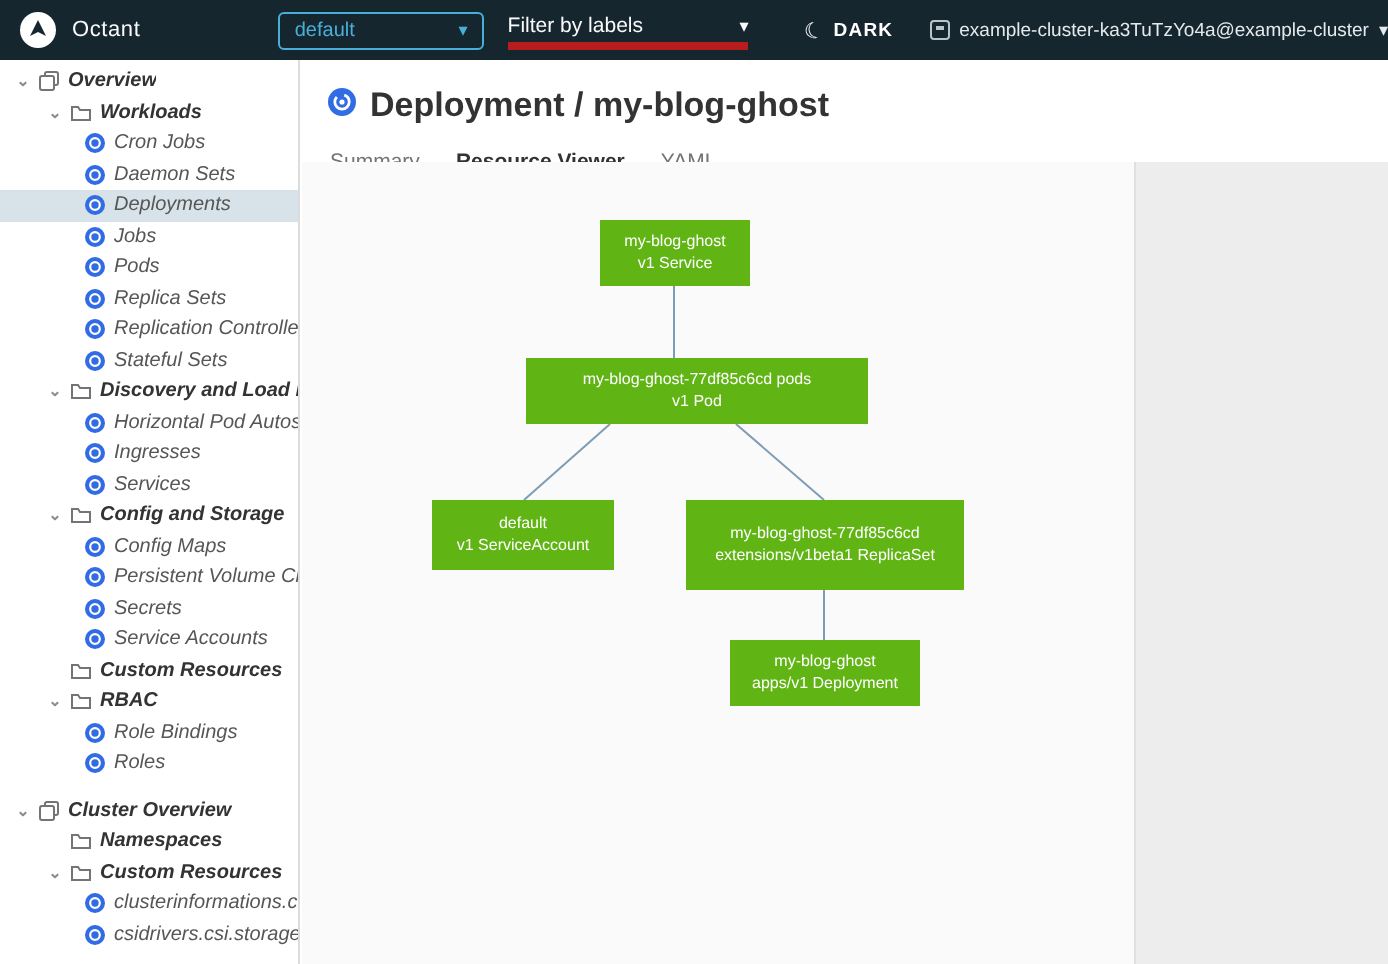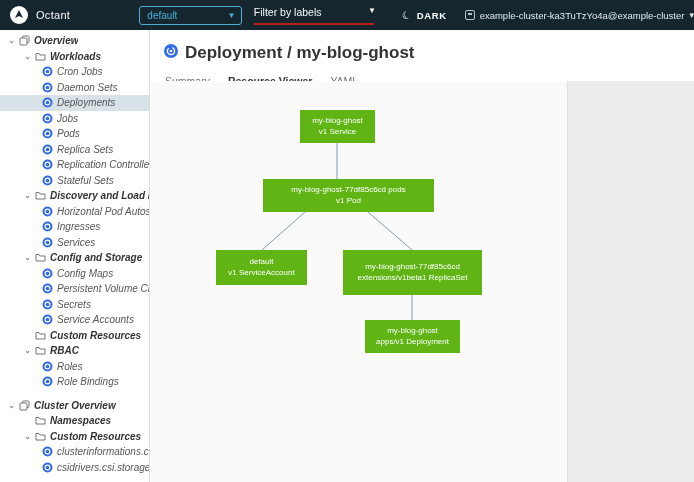--- a/index.html
+++ b/index.html
@@ -9,22 +9,22 @@
   
   .topbar { position:absolute; left:0; top:0; width:694px; height:30px;
     background:var(--topbar,#15262f); display:flex; align-items:center; z-index:10; }
   .brand { display:flex; align-items:center; gap:8px; padding-left:10px; width:150px; }
   .logo-circle { width:18px; height:18px; border-radius:50%; background:#fff;
     display:flex; align-items:center; justify-content:center; flex:0 0 auto; }
   .brand-name { color:#fafafa; font-size:11px; letter-spacing:.3px; }
   .ns-select { width:120px; height:19px; border:1px solid var(--accent,#49afd9); border-radius:3px;
     color:var(--accent,#49afd9); font-size:10px; display:flex; align-items:center;
     padding:0 7px; margin-left:13px; justify-content:space-between; cursor:pointer; }
-  .filter { width:145px; margin-left:12px; border-bottom:2px solid #b91c1c; height:19px;
-    display:flex; justify-content:space-between; color:#fafafa;
+  .filter { width:145px; margin-left:12px; border-bottom:4px solid #b91c1c; height:19px;
+    display:flex; align-items:center; justify-content:space-between; color:#fafafa;
     font-size:10.5px; cursor:pointer; }
   .chev { font-size:9px; line-height:1; color:inherit; }
   .dark-toggle { display:flex; align-items:center; gap:4px; color:#fff; font-size:9.5px;
     font-weight:bold; letter-spacing:.6px; margin-left:28px; cursor:pointer; }
   .moon { font-size:11px; font-weight:normal; transform:rotate(-15deg); display:inline-block; }
   .cluster-sel { display:flex; align-items:center; gap:5px; color:#e4e9ec; font-size:9.5px;
     margin-left:18px; cursor:pointer; white-space:nowrap; }
   .cluster-ico { width:10px; height:10px; border:1px solid #b8c4ca; border-radius:2px;
     position:relative; flex:0 0 auto; }
   .cluster-ico:after { content:""; position:absolute; left:2px; top:2px; right:2px; height:2px;
@@ -287,30 +287,30 @@
       </span>
       <span class="nav-label">RBAC</span>
     </div>
     <div class="nav-row lvl2">
       <span class="nav-ico">
         <svg width="11" height="11" viewBox="0 0 11 11">
           <circle cx="5.5" cy="5.5" r="5" fill="#326ce5"></circle>
           <circle cx="5.5" cy="5.5" r="2.4" fill="none" stroke="#fff" stroke-width="1.1"></circle>
         </svg>
       </span>
+      <span class="nav-label">Role Bindings</span>
+    </div>
+    <div class="nav-row lvl2">
+      <span class="nav-ico">
+        <svg width="11" height="11" viewBox="0 0 11 11">
+          <circle cx="5.5" cy="5.5" r="5" fill="#326ce5"></circle>
+          <circle cx="5.5" cy="5.5" r="2.4" fill="none" stroke="#fff" stroke-width="1.1"></circle>
+        </svg>
+      </span>
       <span class="nav-label">Roles</span>
-    </div>
-    <div class="nav-row lvl2">
-      <span class="nav-ico">
-        <svg width="11" height="11" viewBox="0 0 11 11">
-          <circle cx="5.5" cy="5.5" r="5" fill="#326ce5"></circle>
-          <circle cx="5.5" cy="5.5" r="2.4" fill="none" stroke="#fff" stroke-width="1.1"></circle>
-        </svg>
-      </span>
-      <span class="nav-label">Role Bindings</span>
     </div>
     <div class="nav-row lvl0 bold gap">
       <span class="tchev">⌄</span>
       <span class="nav-ico">
         <svg width="11" height="11" viewBox="0 0 11 11">
           <rect x="1" y="3" width="7" height="7" rx="1" fill="none" stroke="#747474"></rect>
           <path d="M3.5 3V2a1 1 0 0 1 1-1H9a1 1 0 0 1 1 1v4.5a1 1 0 0 1-1 1h-1" fill="none" stroke="#747474"></path>
         </svg>
       </span>
       <span class="nav-label">Cluster Overview</span>

